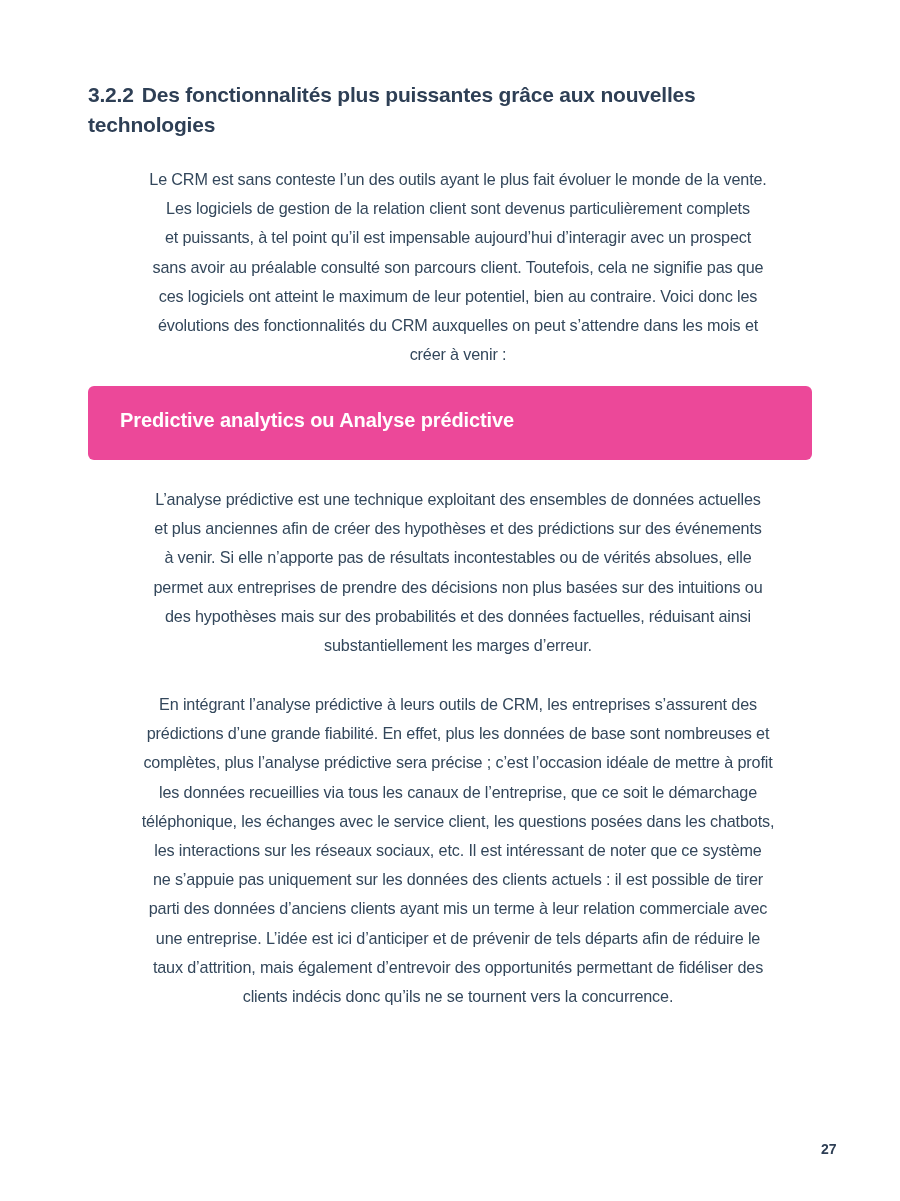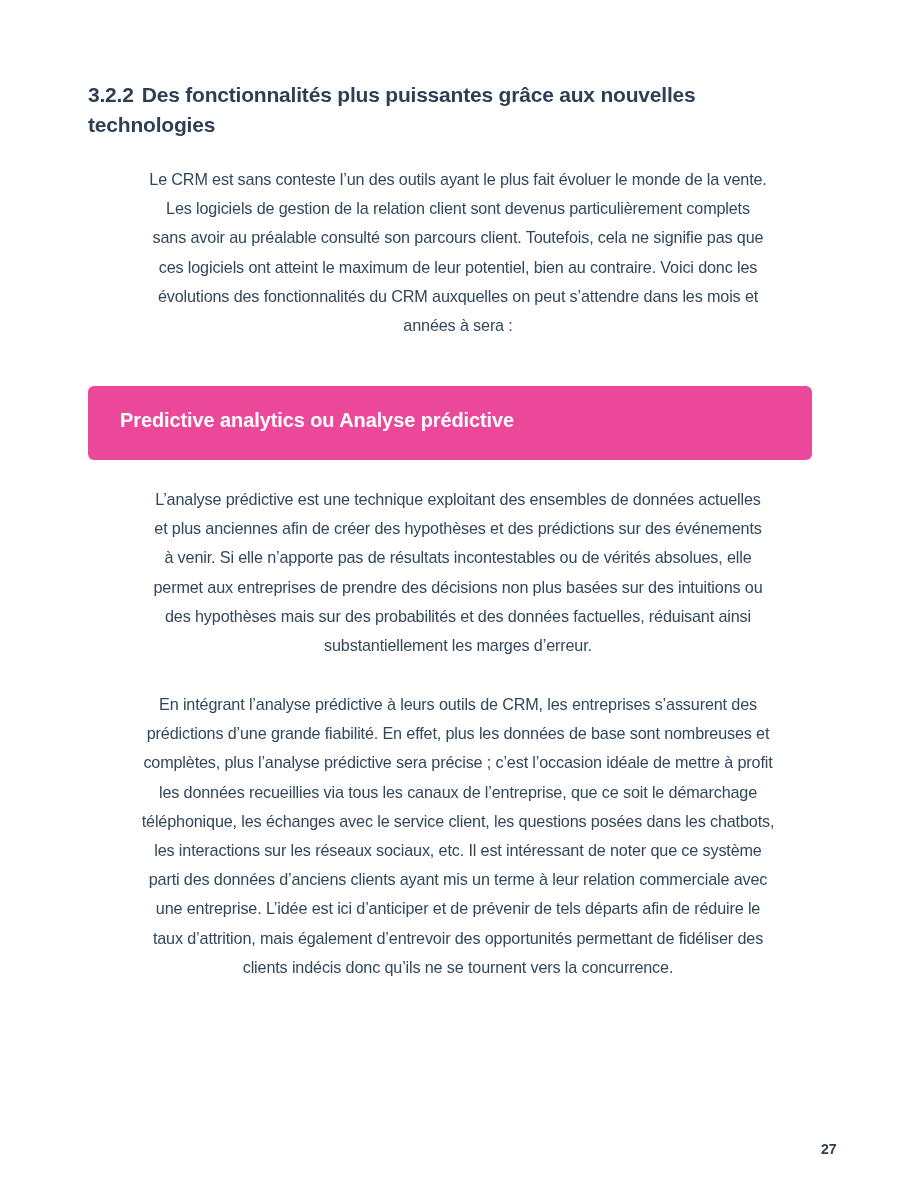--- a/index.html
+++ b/index.html
@@ -24,24 +24,25 @@
 <body>
 
 <h2 class="heading">
   <span class="num">3.2.2</span><span>Des fonctionnalités plus puissantes grâce aux nouvelles</span><br>
   <span>technologies</span>
 </h2>
 
 <p class="para" id="p1">
   <span class="line">Le CRM est sans conteste l’un des outils ayant le plus fait évoluer le monde de la vente.</span>
   <span class="line">Les logiciels de gestion de la relation client sont devenus particulièrement complets</span>
+  <span class="line">et puissants, à tel point qu’il est impensable aujourd’hui d’interagir avec un prospect</span>
   <span class="line">sans avoir au préalable consulté son parcours client. Toutefois, cela ne signifie pas que</span>
   <span class="line">ces logiciels ont atteint le maximum de leur potentiel, bien au contraire. Voici donc les</span>
   <span class="line">évolutions des fonctionnalités du CRM auxquelles on peut s’attendre dans les mois et</span>
-  <span class="line">années à sera :</span>
+  <span class="line">créer à venir :</span>
 </p>
 
 <div class="banner">
   <h3>Predictive analytics ou Analyse prédictive</h3>
 </div>
 
 <p class="para" id="p2">
   <span class="line">L’analyse prédictive est une technique exploitant des ensembles de données actuelles</span>
   <span class="line">et plus anciennes afin de créer des hypothèses et des prédictions sur des événements</span>
   <span class="line">à venir. Si elle n’apporte pas de résultats incontestables ou de vérités absolues, elle</span>
@@ -50,19 +51,20 @@
   <span class="line">substantiellement les marges d’erreur.</span>
 </p>
 
 <p class="para" id="p3">
   <span class="line">En intégrant l’analyse prédictive à leurs outils de CRM, les entreprises s’assurent des</span>
   <span class="line">prédictions d’une grande fiabilité. En effet, plus les données de base sont nombreuses et</span>
   <span class="line">complètes, plus l’analyse prédictive sera précise ; c’est l’occasion idéale de mettre à profit</span>
   <span class="line">les données recueillies via tous les canaux de l’entreprise, que ce soit le démarchage</span>
   <span class="line">téléphonique, les échanges avec le service client, les questions posées dans les chatbots,</span>
   <span class="line">les interactions sur les réseaux sociaux, etc. Il est intéressant de noter que ce système</span>
+  <span class="line">ne s’appuie pas uniquement sur les données des clients actuels : il est possible de tirer</span>
   <span class="line">parti des données d’anciens clients ayant mis un terme à leur relation commerciale avec</span>
   <span class="line">une entreprise. L’idée est ici d’anticiper et de prévenir de tels départs afin de réduire le</span>
   <span class="line">taux d’attrition, mais également d’entrevoir des opportunités permettant de fidéliser des</span>
   <span class="line">clients indécis donc qu’ils ne se tournent vers la concurrence.</span>
 </p>
 
 <div class="page-num">27</div>
 
 </body></html>

